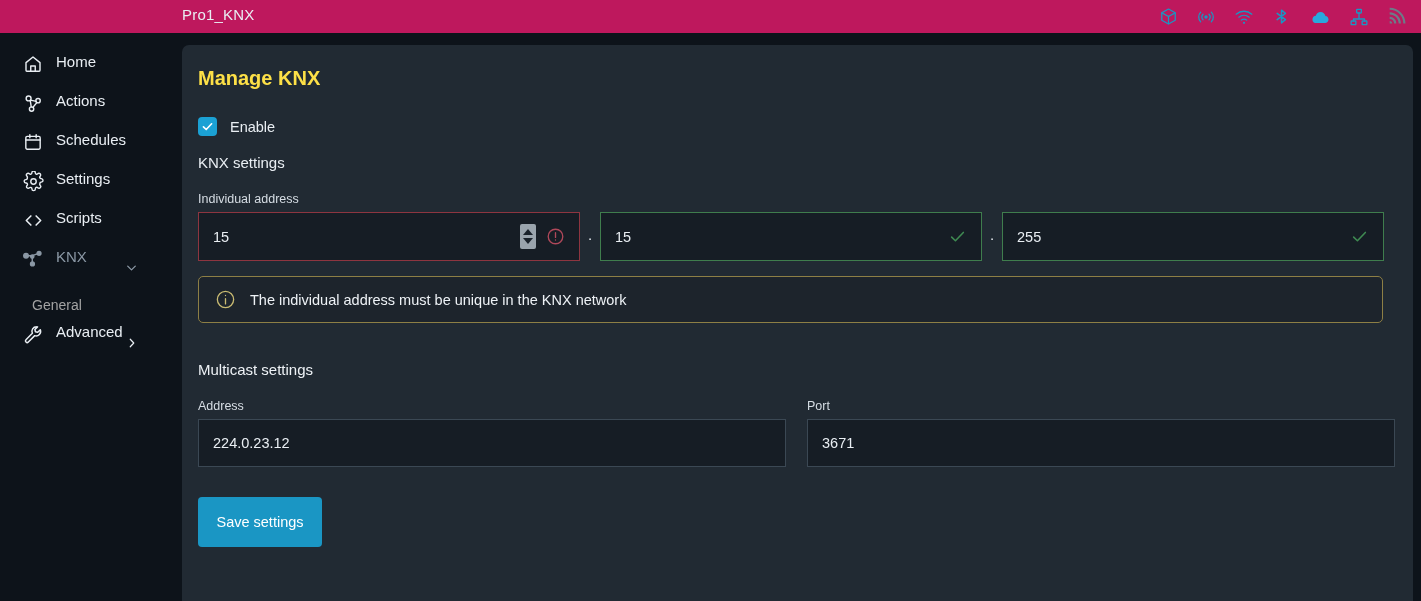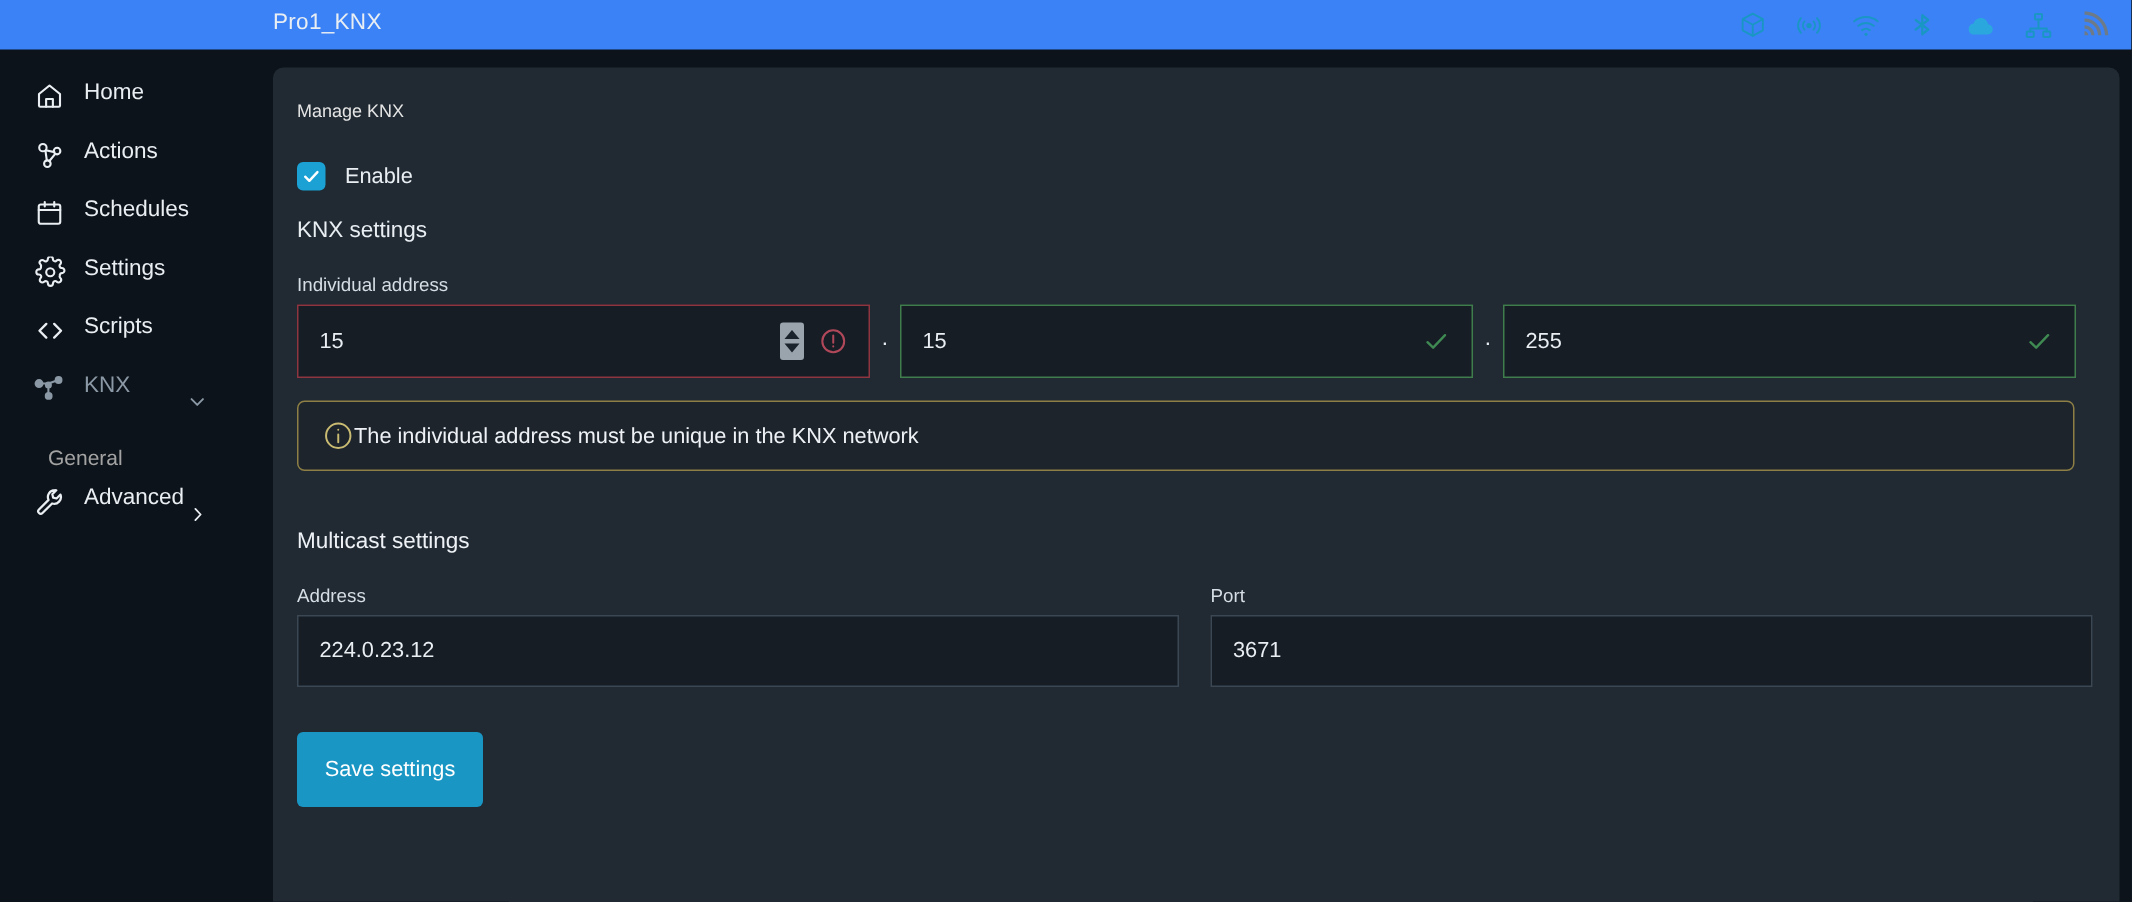--- a/index.html
+++ b/index.html
@@ -15,21 +15,21 @@
     width: 1421px; height: 601px;
     background: #0d131a;
     display: flex;
     flex-direction: column;
   }
 
   
   .topbar {
     height: 33px;
     flex: 0 0 33px;
-    background: #3b82f6;
+    background: #be185d;
     display: flex;
     align-items: center;
     position: relative;
   }
   .topbar-title {
     position: absolute;
     left: 182px;
     top: 6px;
     font-size: 15px;
     color: #e9eef3;
@@ -105,23 +105,23 @@
     padding: 12px 18px 12px 0;
   }
   .panel {
     background: #212a33;
     border-radius: 7px;
     height: 577px;
     padding: 22px 22px 22px 16px;
     position: relative;
   }
   .panel-title {
-    font-size: 12px;
-    font-weight: normal;
-    color: #e5e5e5;
+    font-size: 20px;
+    font-weight: bold;
+    color: #fde047;
     margin: 0 0 0 0;
     padding-left: 0;
   }
 
   
   .chk-row {
     display: flex;
     align-items: center;
     margin-top: 27px;
   }
@@ -216,20 +216,21 @@
     width: 1185px;
     height: 47px;
     border: 1px solid #8d7f45;
     border-radius: 5px;
     background: #1d242c;
     display: flex;
     align-items: center;
     padding: 0 16px;
   }
   .alert-txt {
+    margin-left: 14px;
     font-size: 14.5px;
     color: #eef2f6;
   }
 
   .section-head {
     font-size: 15px;
     color: #eef2f6;
     margin-top: 38px;
   }
 

